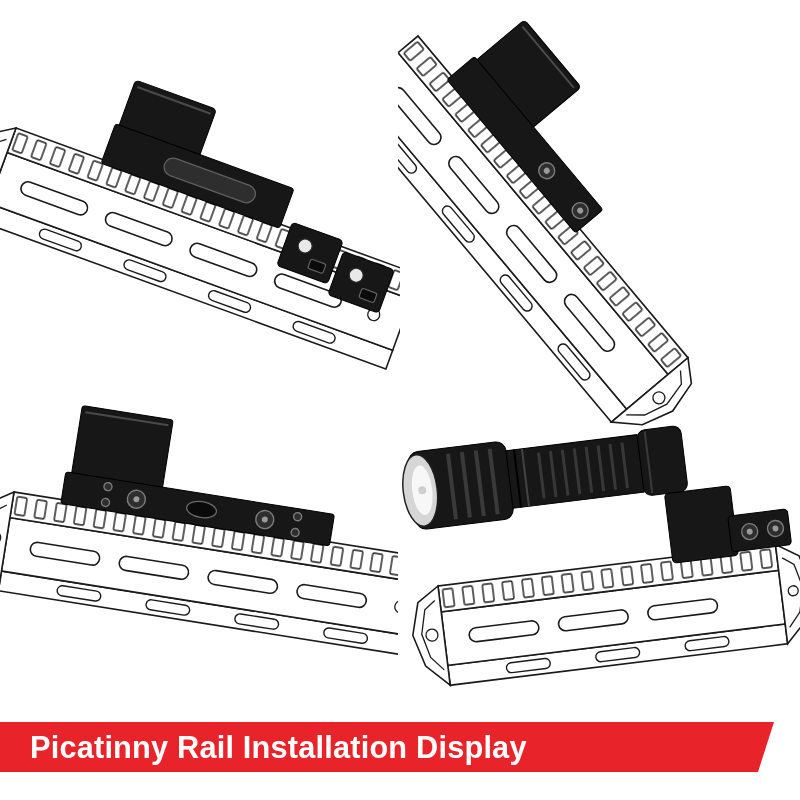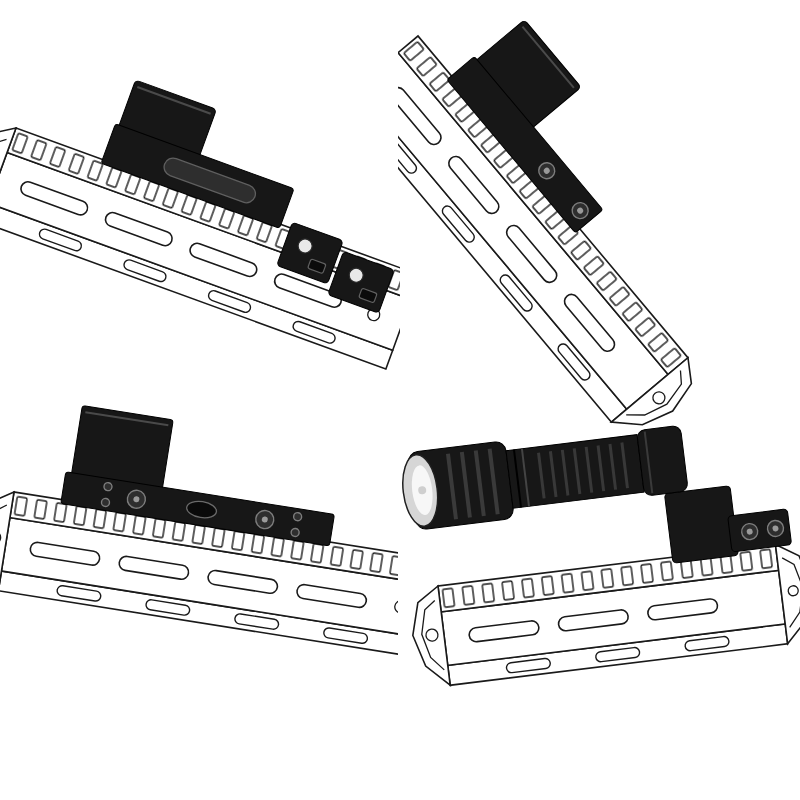--- a/index.html
+++ b/index.html
@@ -169,14 +169,17 @@
         <rect x="84" y="-126" width="132" height="58" class="blk"></rect>
         <line x1="92" y1="-126" x2="92" y2="-68" stroke="#000000" stroke-width="2"></line>
         <line x1="100" y1="-126" x2="100" y2="-68" stroke="#444444" stroke-width="2"></line>
         <path d="M116,-120 V-74 M128,-120 V-74 M140,-120 V-74 M152,-120 V-74 M164,-120 V-74 M176,-120 V-74 M188,-120 V-74 M200,-120 V-74" stroke="#383838" stroke-width="3" fill="none"></path>
         <rect x="216" y="-130" width="44" height="66" rx="8" class="blk"></rect>
         <line x1="224" y1="-128" x2="224" y2="-66" stroke="#3a3a3a" stroke-width="2"></line>
       </g>
     </g>
   </svg>
 
+  <div class="banner">
+    <span class="banner-text">Picatinny Rail Installation Display</span>
+  </div>
 
 </div>
 
 </body></html>

